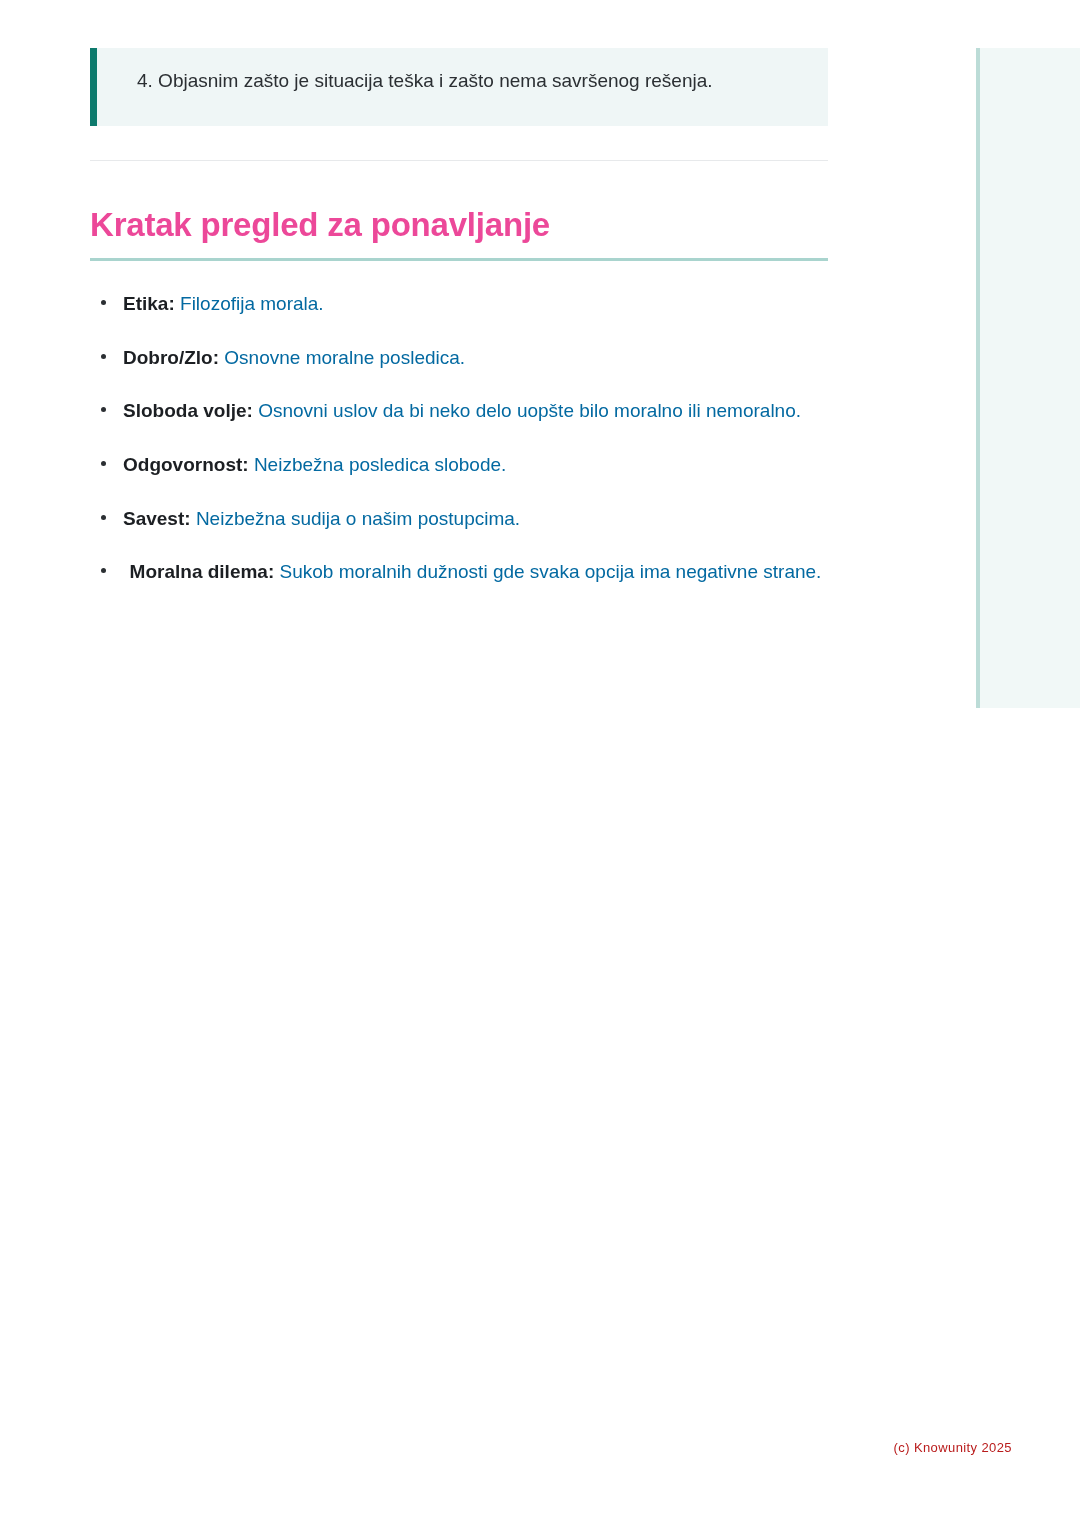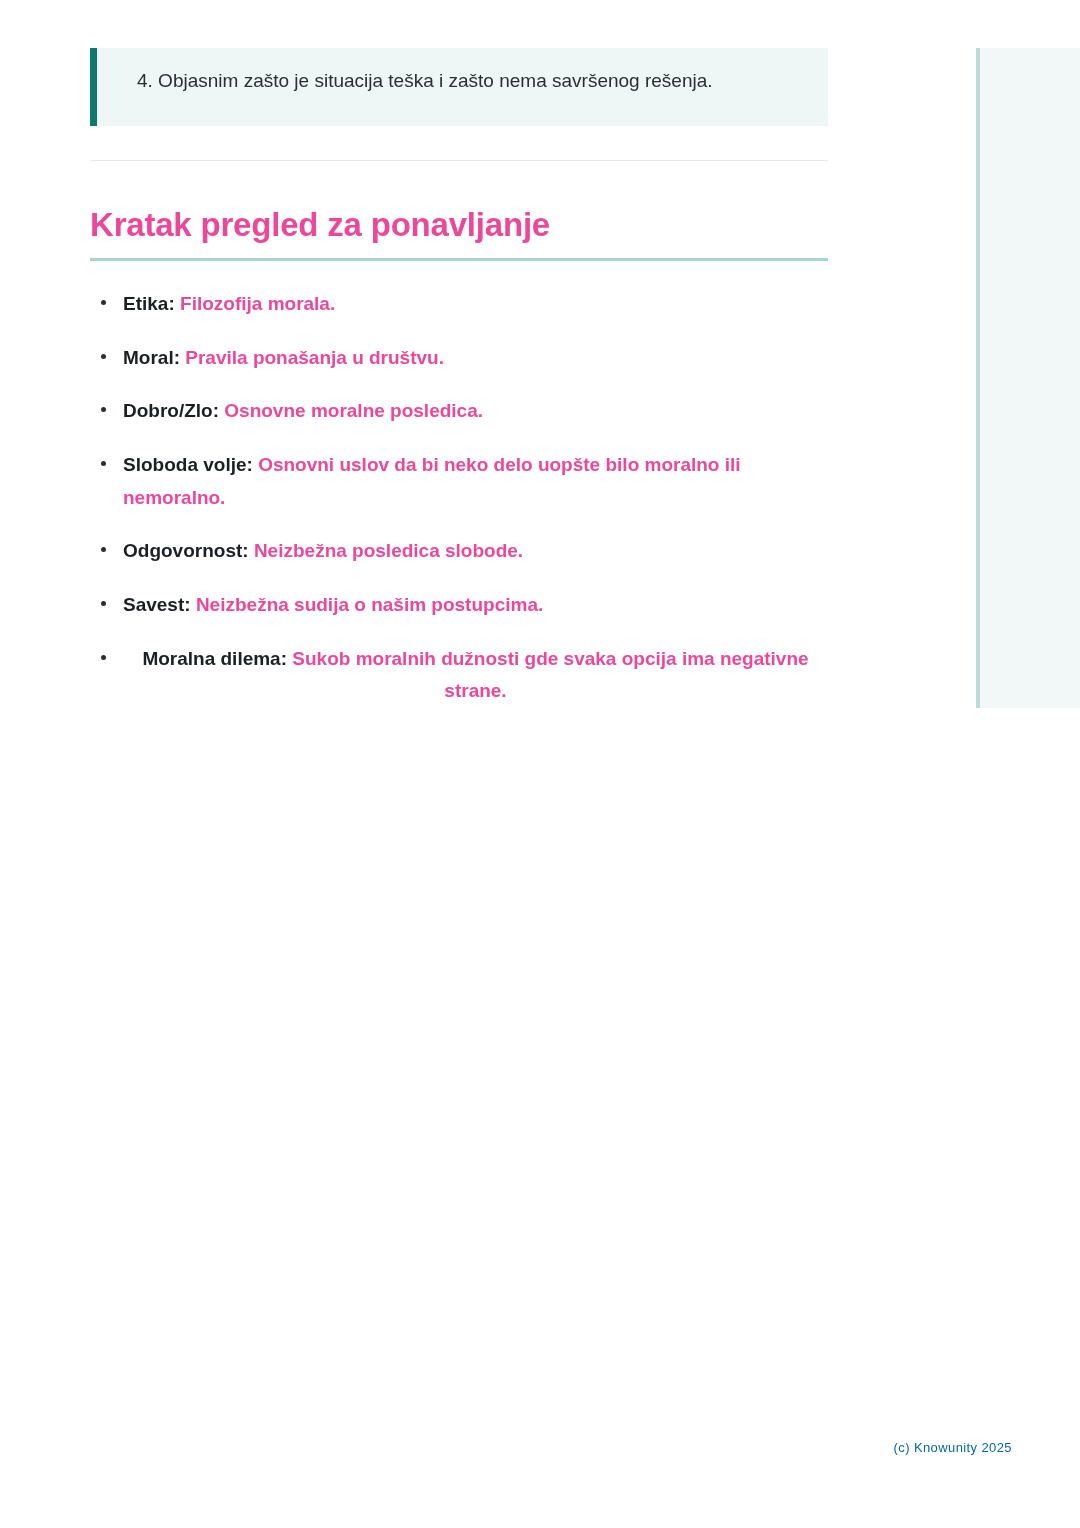--- a/index.html
+++ b/index.html
@@ -108,31 +108,30 @@
     width: 5px;
     height: 5px;
     border-radius: 50%;
     background: #2b2f33;
   }
   .summary-item .term {
     font-weight: bold;
     color: #1c1f23;
   }
   .summary-item .desc {
-    color: #ec4899;
-    font-weight: bold;
+    color: #0369a1;
   }
 
   
   .watermark {
     position: absolute;
     right: 68px;
     top: 1440px;
     font-size: 13px;
-    color: #0369a1;
+    color: #b91c1c;
     letter-spacing: 0.4px;
     font-family: "Liberation Sans", sans-serif;
     text-align: right;
   }
 </style>
 </head>
 <body>
 
 <div class="side-panel"></div>
 
@@ -148,24 +147,20 @@
     <h2 class="section-heading">Kratak pregled za ponavljanje</h2>
     <div class="heading-rule"></div>
 
     <ul class="summary-list">
       <li class="summary-item">
         <span class="dot"></span>
         <span class="term">Etika:</span><span class="desc"> Filozofija morala.</span>
       </li>
       <li class="summary-item">
         <span class="dot"></span>
-        <span class="term">Moral:</span><span class="desc"> Pravila ponašanja u društvu.</span>
-      </li>
-      <li class="summary-item">
-        <span class="dot"></span>
         <span class="term">Dobro/Zlo:</span><span class="desc"> Osnovne moralne posledica.</span>
       </li>
       <li class="summary-item">
         <span class="dot"></span>
         <span class="term">Sloboda volje:</span><span class="desc"> Osnovni uslov da bi neko delo uopšte bilo moralno ili nemoralno.</span>
       </li>
       <li class="summary-item">
         <span class="dot"></span>
         <span class="term">Odgovornost:</span><span class="desc"> Neizbežna posledica slobode.</span>
       </li>

